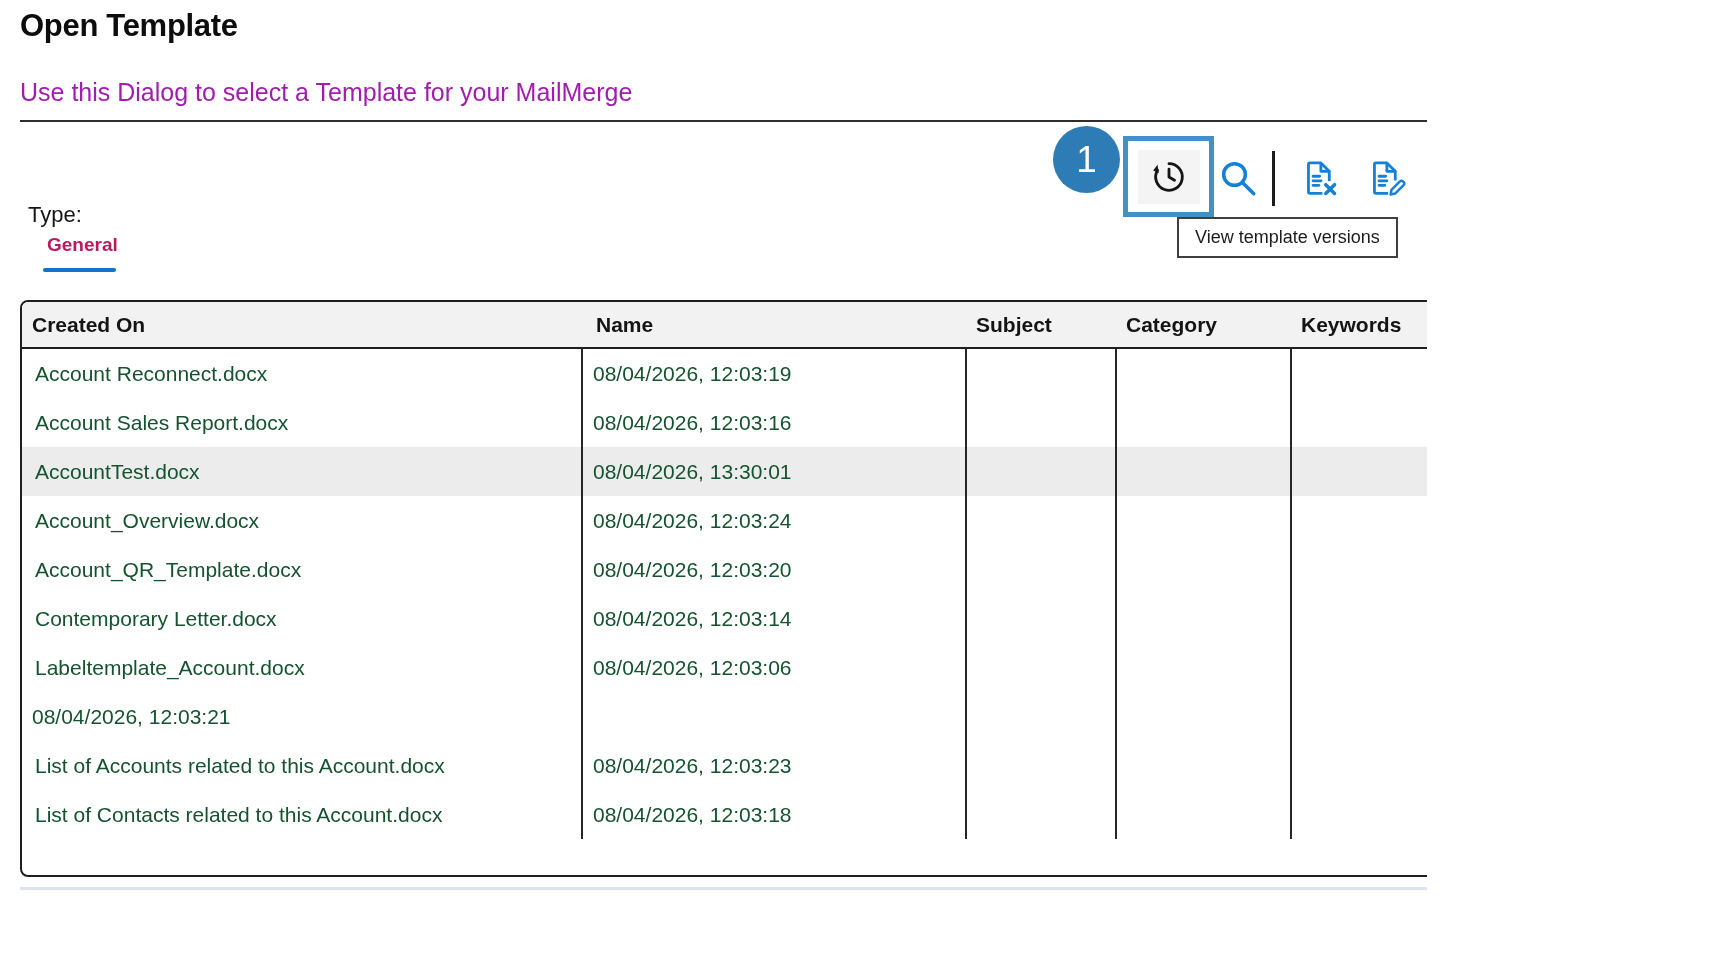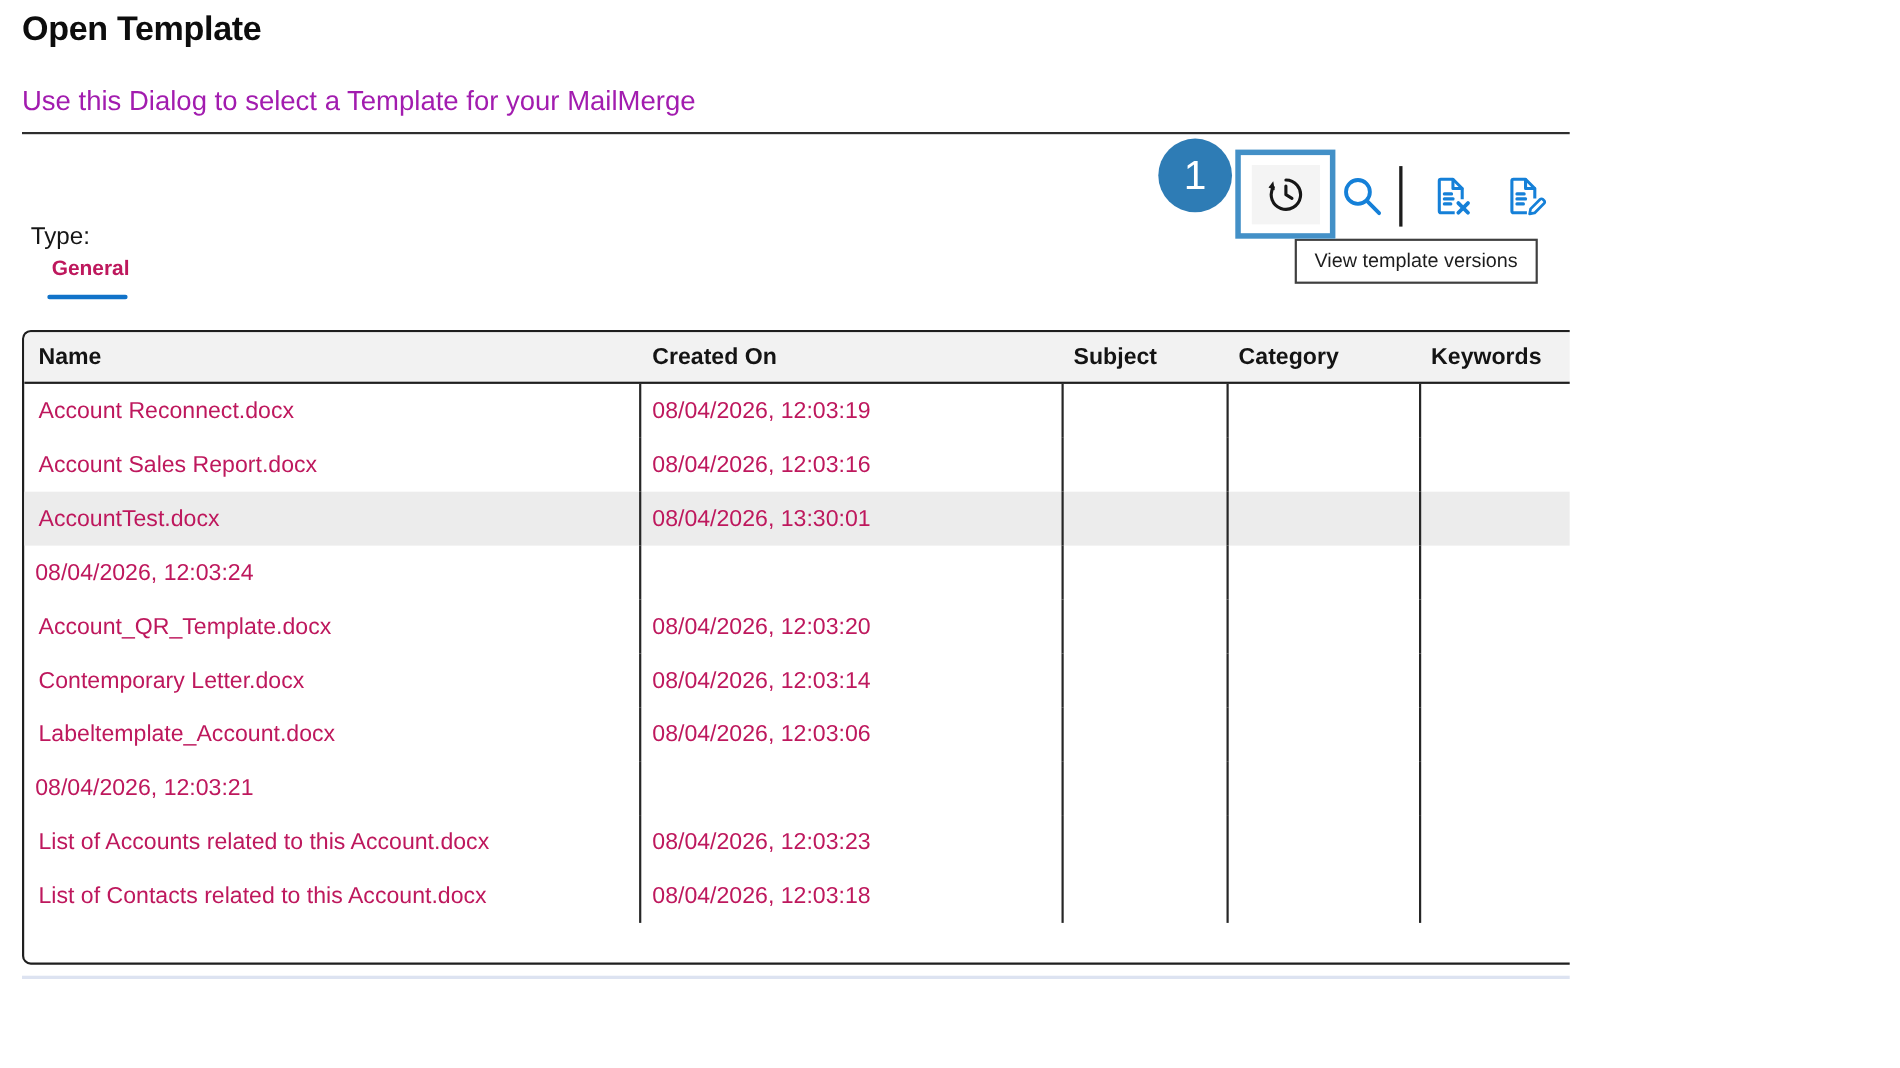--- a/index.html
+++ b/index.html
@@ -45,21 +45,21 @@
   .tab .tab-underline { margin-top: 12px; height: 4px; width: 73px; background: #1173c9; border-radius: 2px; }
 
   
   .grid-table { position: absolute; left: 20px; top: 300px; width: 1676px; height: 577px;
     border: 2px solid #1f1f1f; border-radius: 8px; background: #fff; overflow: hidden; }
   .grid6 { display: grid; grid-template-columns: 561px 384px 150px 175px 194px 1fr; }
   .thead { height: 47px; background: #f2f2f2; border-bottom: 2px solid #1f1f1f; align-items: center; }
   .thead .hcell { font-size: 21px; font-weight: 700; color: #141414; }
   .trow { height: 49px; align-items: stretch; }
   .trow.selected { background: #ececec; }
-  .cell { display: flex; align-items: center; font-size: 21px; color: #be185d; overflow: hidden; white-space: nowrap; }
+  .cell { display: flex; align-items: center; font-size: 21px; color: #14532d; overflow: hidden; white-space: nowrap; }
   .trow .cell { border-right: 2px solid #262626; }
   .trow .cell:last-child { border-right: none; }
   .c0 { padding-left: 13px; } .c1 { padding-left: 10px; }
   .c2, .c3, .c4, .c5 { padding-left: 9px; }
 
   
   .rule-footer { position: absolute; left: 20px; top: 887px; width: 1676px; border-top: 3px solid #dde3f1; }
   .open-btn { position: absolute; left: 1457px; top: 908px; width: 240px; height: 52px;
     background: #1182d9; border: none; border-radius: 5px; color: #fff;
     font-family: "Liberation Sans", sans-serif; font-size: 23px; font-weight: 700; cursor: pointer;
@@ -170,22 +170,22 @@
     </span>
   </button>
 
   <div class="tab">
     <div class="tab-label">General</div>
     <div class="tab-underline"></div>
   </div>
 
   <div class="grid-table">
     <div class="thead grid6">
+      <div class="hcell c1">Created On</div>
       <div class="hcell c0">Name</div>
-      <div class="hcell c1">Created On</div>
       <div class="hcell c2">Subject</div>
       <div class="hcell c3">Category</div>
       <div class="hcell c4">Keywords</div>
       <div class="hcell c5">Comments</div>
     </div>
     <div>
         <div class="trow grid6">
           <div class="cell c0">Account Reconnect.docx</div>
           <div class="cell c1">08/04/2026, 12:03:19</div>
           <div class="cell c2"></div>
@@ -203,20 +203,21 @@
         </div>
         <div class="trow grid6 selected">
           <div class="cell c0">AccountTest.docx</div>
           <div class="cell c1">08/04/2026, 13:30:01</div>
           <div class="cell c2"></div>
           <div class="cell c3"></div>
           <div class="cell c4"></div>
           <div class="cell c5"></div>
         </div>
         <div class="trow grid6">
+          <div class="cell c0">Account_Overview.docx</div>
           <div class="cell c1">08/04/2026, 12:03:24</div>
           <div class="cell c2"></div>
           <div class="cell c3"></div>
           <div class="cell c4"></div>
           <div class="cell c5"></div>
         </div>
         <div class="trow grid6">
           <div class="cell c0">Account_QR_Template.docx</div>
           <div class="cell c1">08/04/2026, 12:03:20</div>
           <div class="cell c2"></div>

